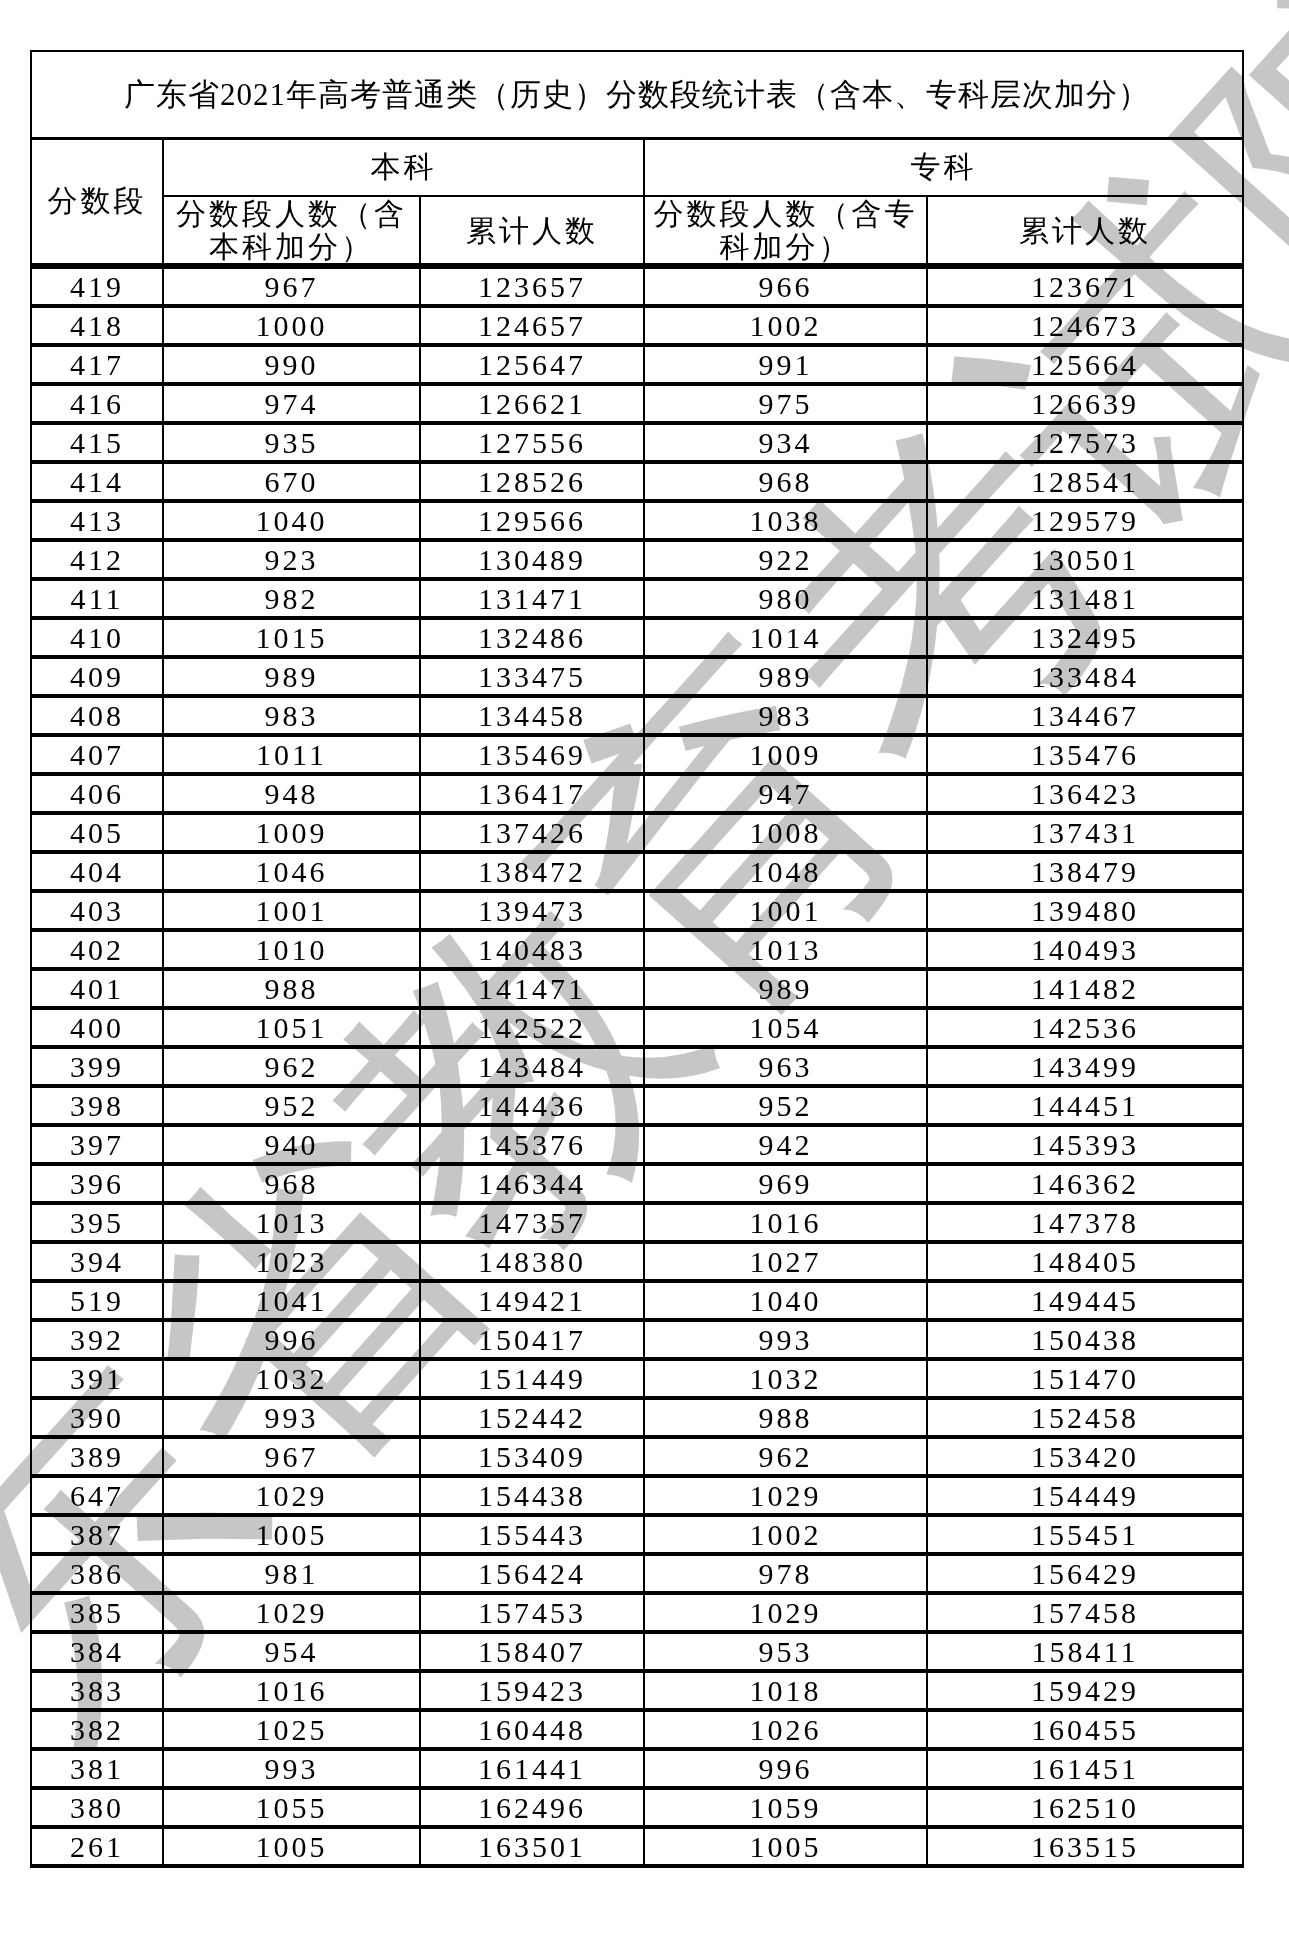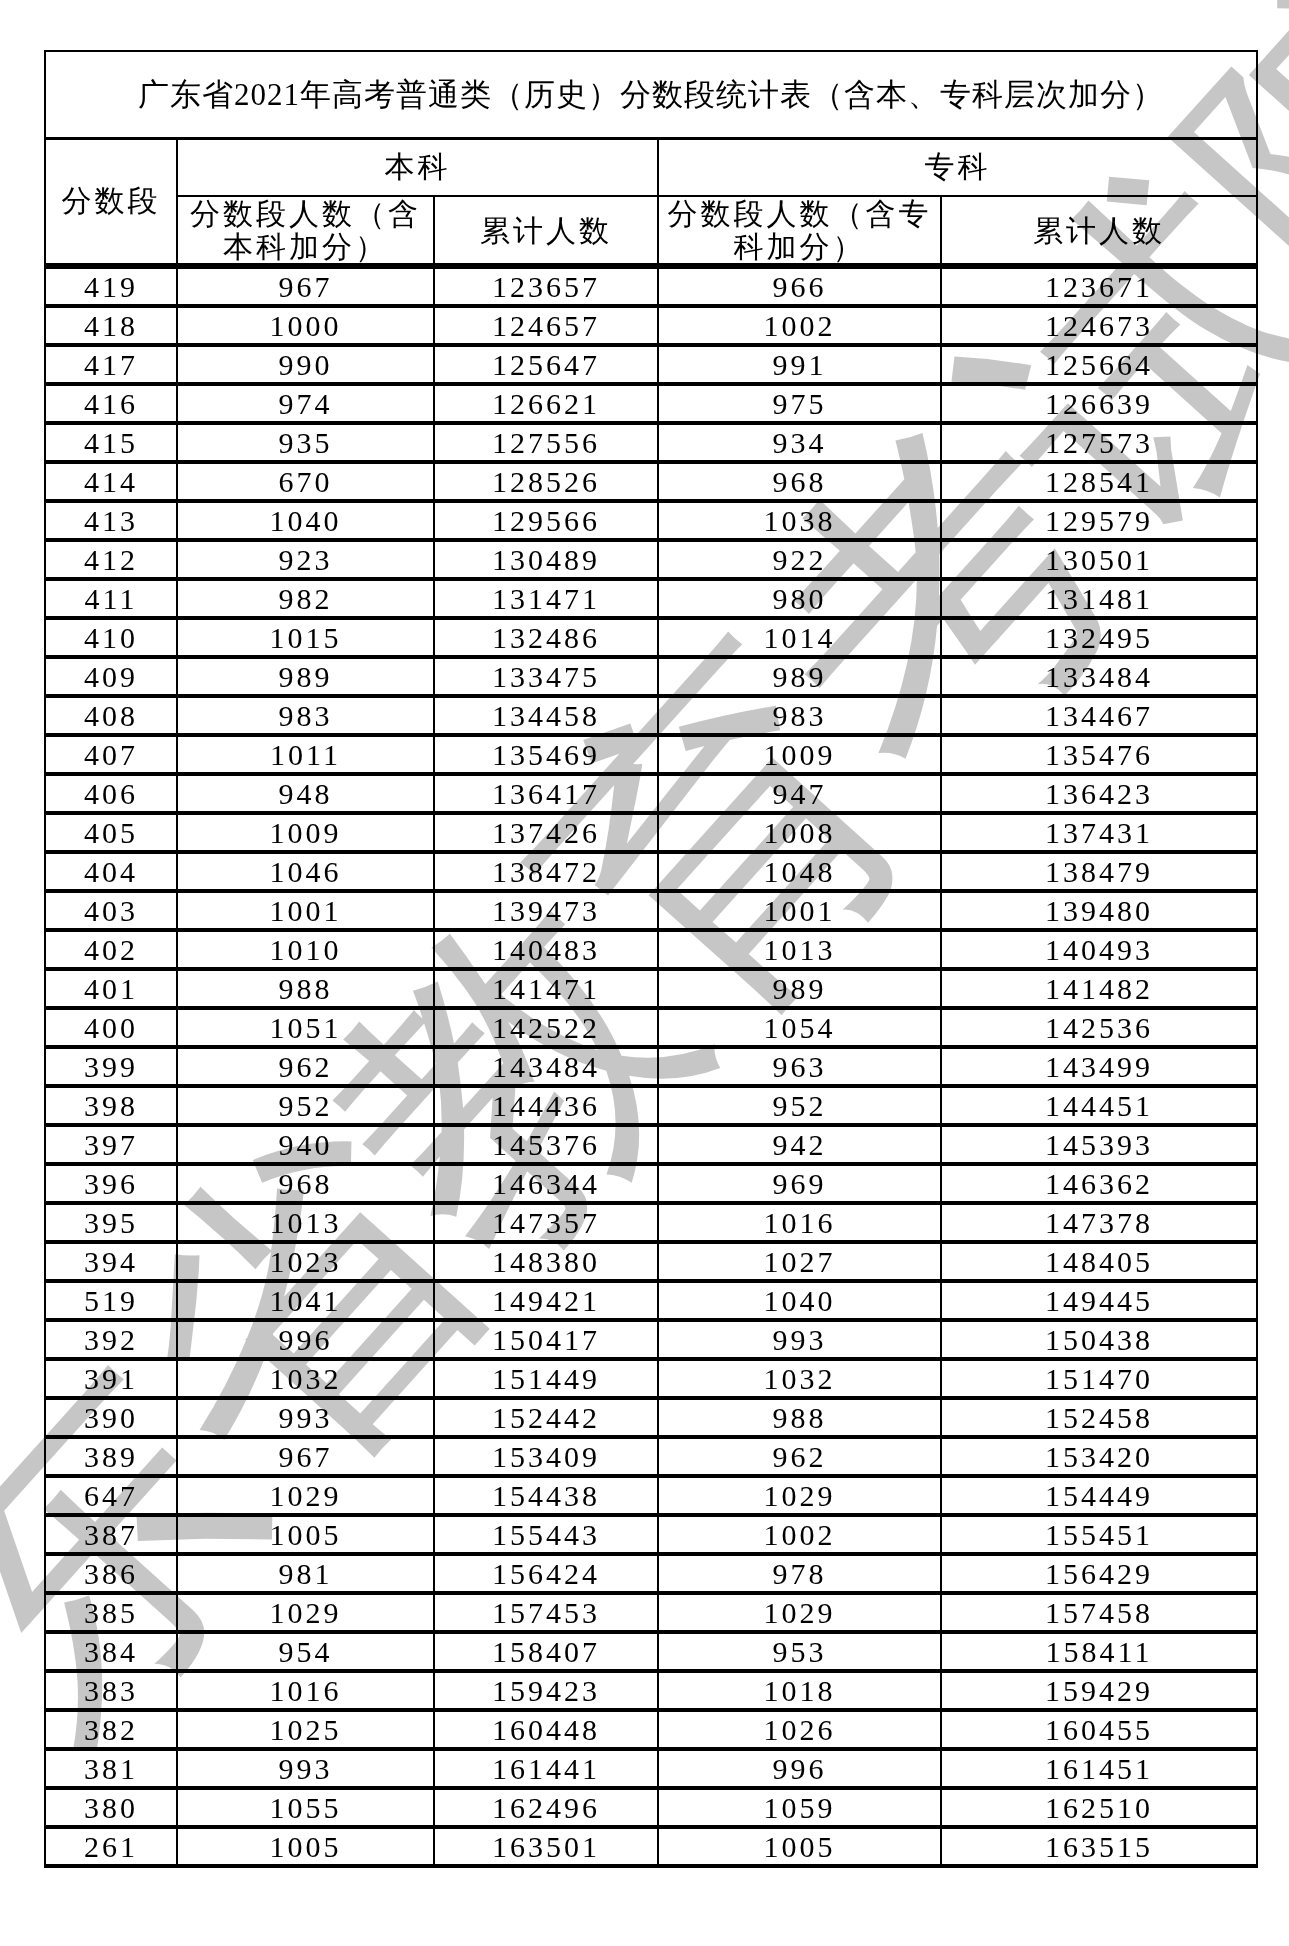--- a/index.html
+++ b/index.html
@@ -25,21 +25,21 @@
     letter-spacing: -10px;
     line-height: 1;
     color: #c6c6c6;
     white-space: nowrap;
     z-index: 0;
     user-select: none;
     pointer-events: none;
   }
   .tbl-wrap {
     position: absolute;
-    left: 44px; top: 50px;
+    left: 30px; top: 50px;
     z-index: 1;
   }
   table.score-table {
     border-collapse: collapse;
     table-layout: fixed;
     width: 1212px;
     font-size: 30px;
     letter-spacing: 3px;
     background: transparent;
   }

